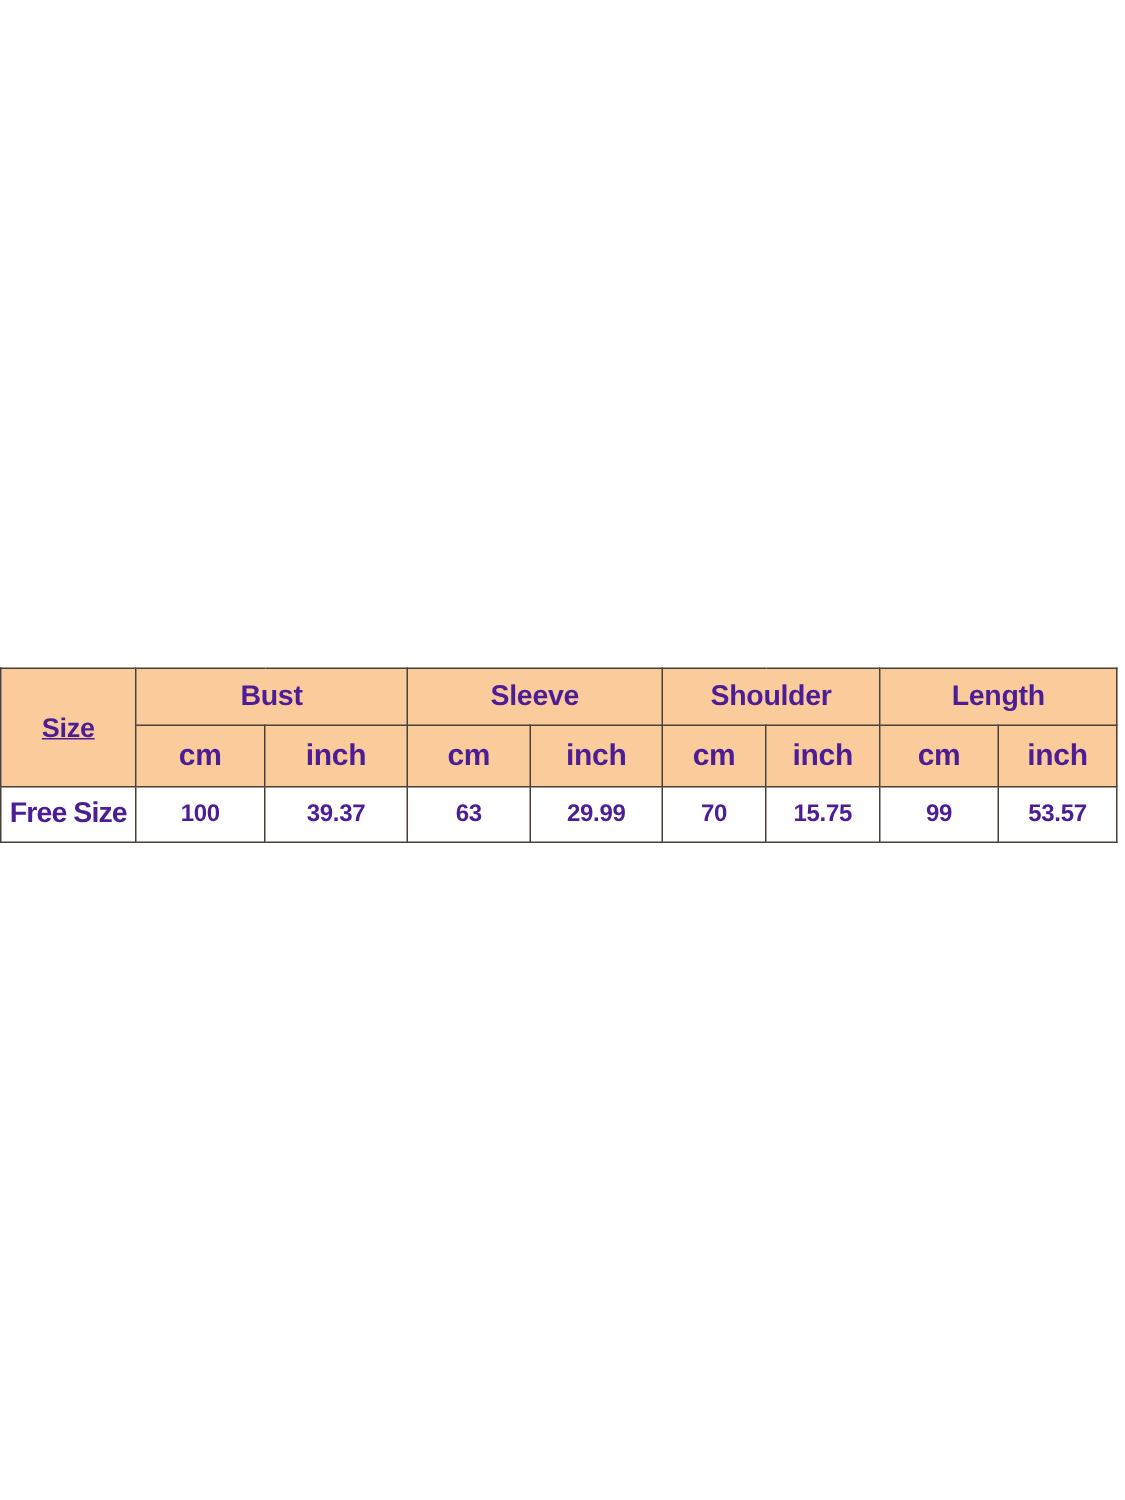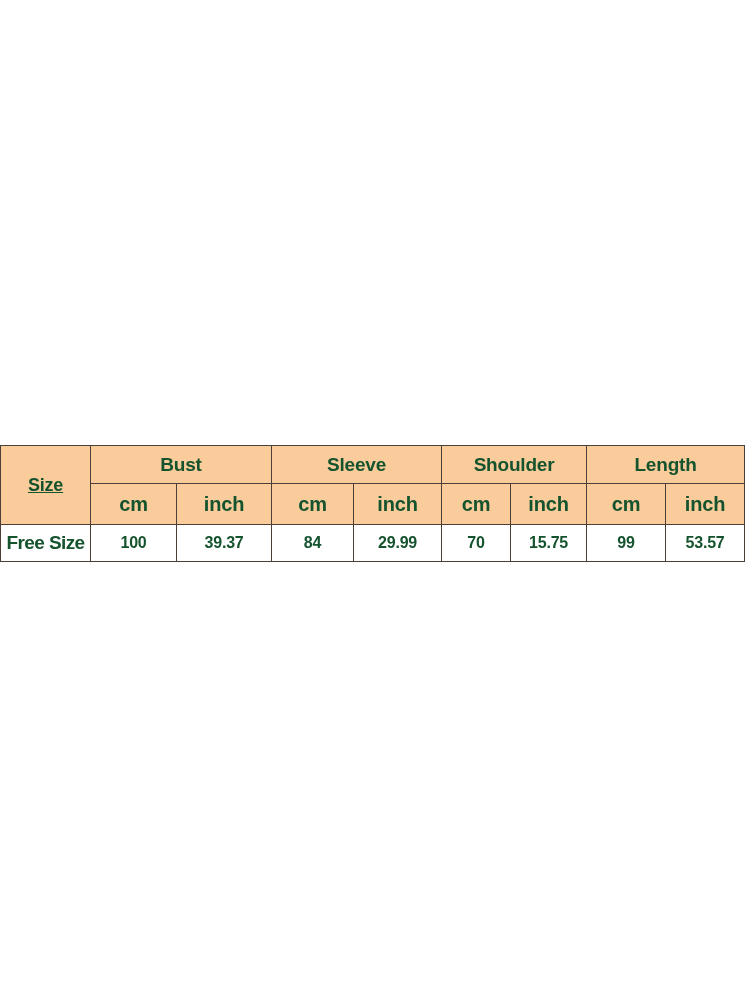--- a/index.html
+++ b/index.html
@@ -28,21 +28,21 @@
     width: 744px;
     background: #ffffff;
   }
 
   table.size-chart td,
   table.size-chart th {
     border: 1.5px solid #4a4038;
     text-align: center;
     vertical-align: middle;
     font-weight: bold;
-    color: #14532d;
+    color: #4c1d95;
     padding: 0;
     margin: 0;
     font-family: "Liberation Sans", sans-serif;
     letter-spacing: -0.2px;
   }
 
   
   .hdr {
     background: #fbcc9b;
   }
@@ -121,21 +121,21 @@
         <td class="hdr unit-hdr">inch</td>
         <td class="hdr unit-hdr">cm</td>
         <td class="hdr unit-hdr">inch</td>
       </tr>
     </thead>
     <tbody>
       <tr class="data-row">
         <td class="size-label">Free Size</td>
         <td>100</td>
         <td>39.37</td>
-        <td>84</td>
+        <td>63</td>
         <td>29.99</td>
         <td>70</td>
         <td>15.75</td>
         <td>99</td>
         <td>53.57</td>
       </tr>
     </tbody>
   </table>
 </div>
 

